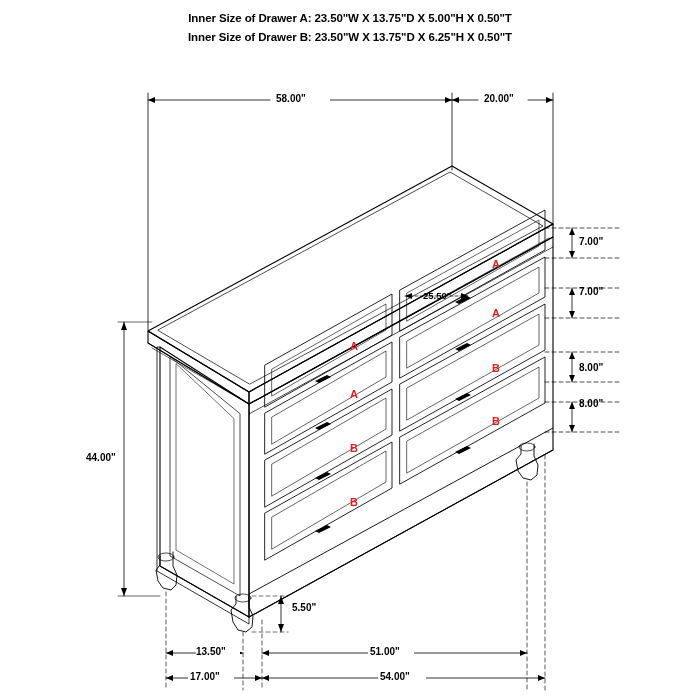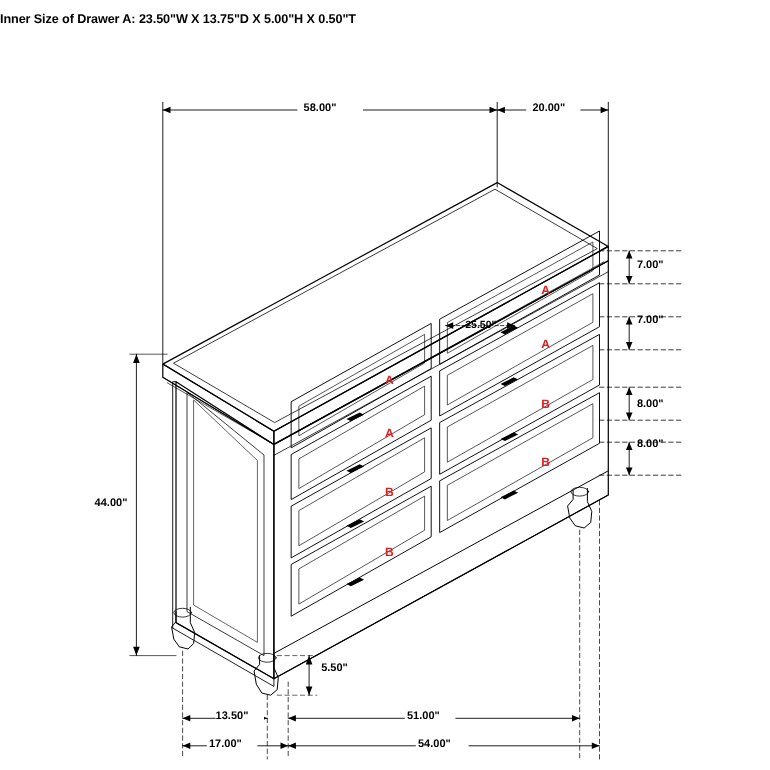--- a/index.html
+++ b/index.html
@@ -12,21 +12,21 @@
     width: 700px;
     height: 700px;
     background: #ffffff;
     font-family: "Liberation Sans", sans-serif;
     overflow: hidden;
   }
   .hdr {
     position: absolute;
     left: 0;
     width: 700px;
-    text-align: left;
+    text-align: center;
     font-size: 11.5px;
     font-weight: bold;
     color: #000000;
     letter-spacing: -0.1px;
   }
   #hdr1 { top: 12px; }
   #hdr2 { top: 31px; }
 
   svg#art {
     position: absolute;
@@ -50,20 +50,21 @@
     position: absolute;
     background: #ffffff;
   }
 </style>
 </head>
 <body>
 
 <div id="page">
 
   <div class="hdr" id="hdr1">Inner Size of Drawer A: 23.50"W X 13.75"D X 5.00"H X 0.50"T</div>
+  <div class="hdr" id="hdr2">Inner Size of Drawer B: 23.50"W X 13.75"D X 6.25"H X 0.50"T</div>
 
   <svg id="art" width="700" height="700" viewBox="0 0 700 700">
     <g fill="none" stroke="#000000" stroke-width="1.1" stroke-linejoin="round" stroke-linecap="round">
 
       <g stroke-width="0.8">
 
         <line x1="148" y1="100" x2="270" y2="100"></line>
         <line x1="330" y1="100" x2="452" y2="100"></line>
 
         <path d="M148,100 l7,-3 l0,6 z" fill="#000" stroke="none"></path>

